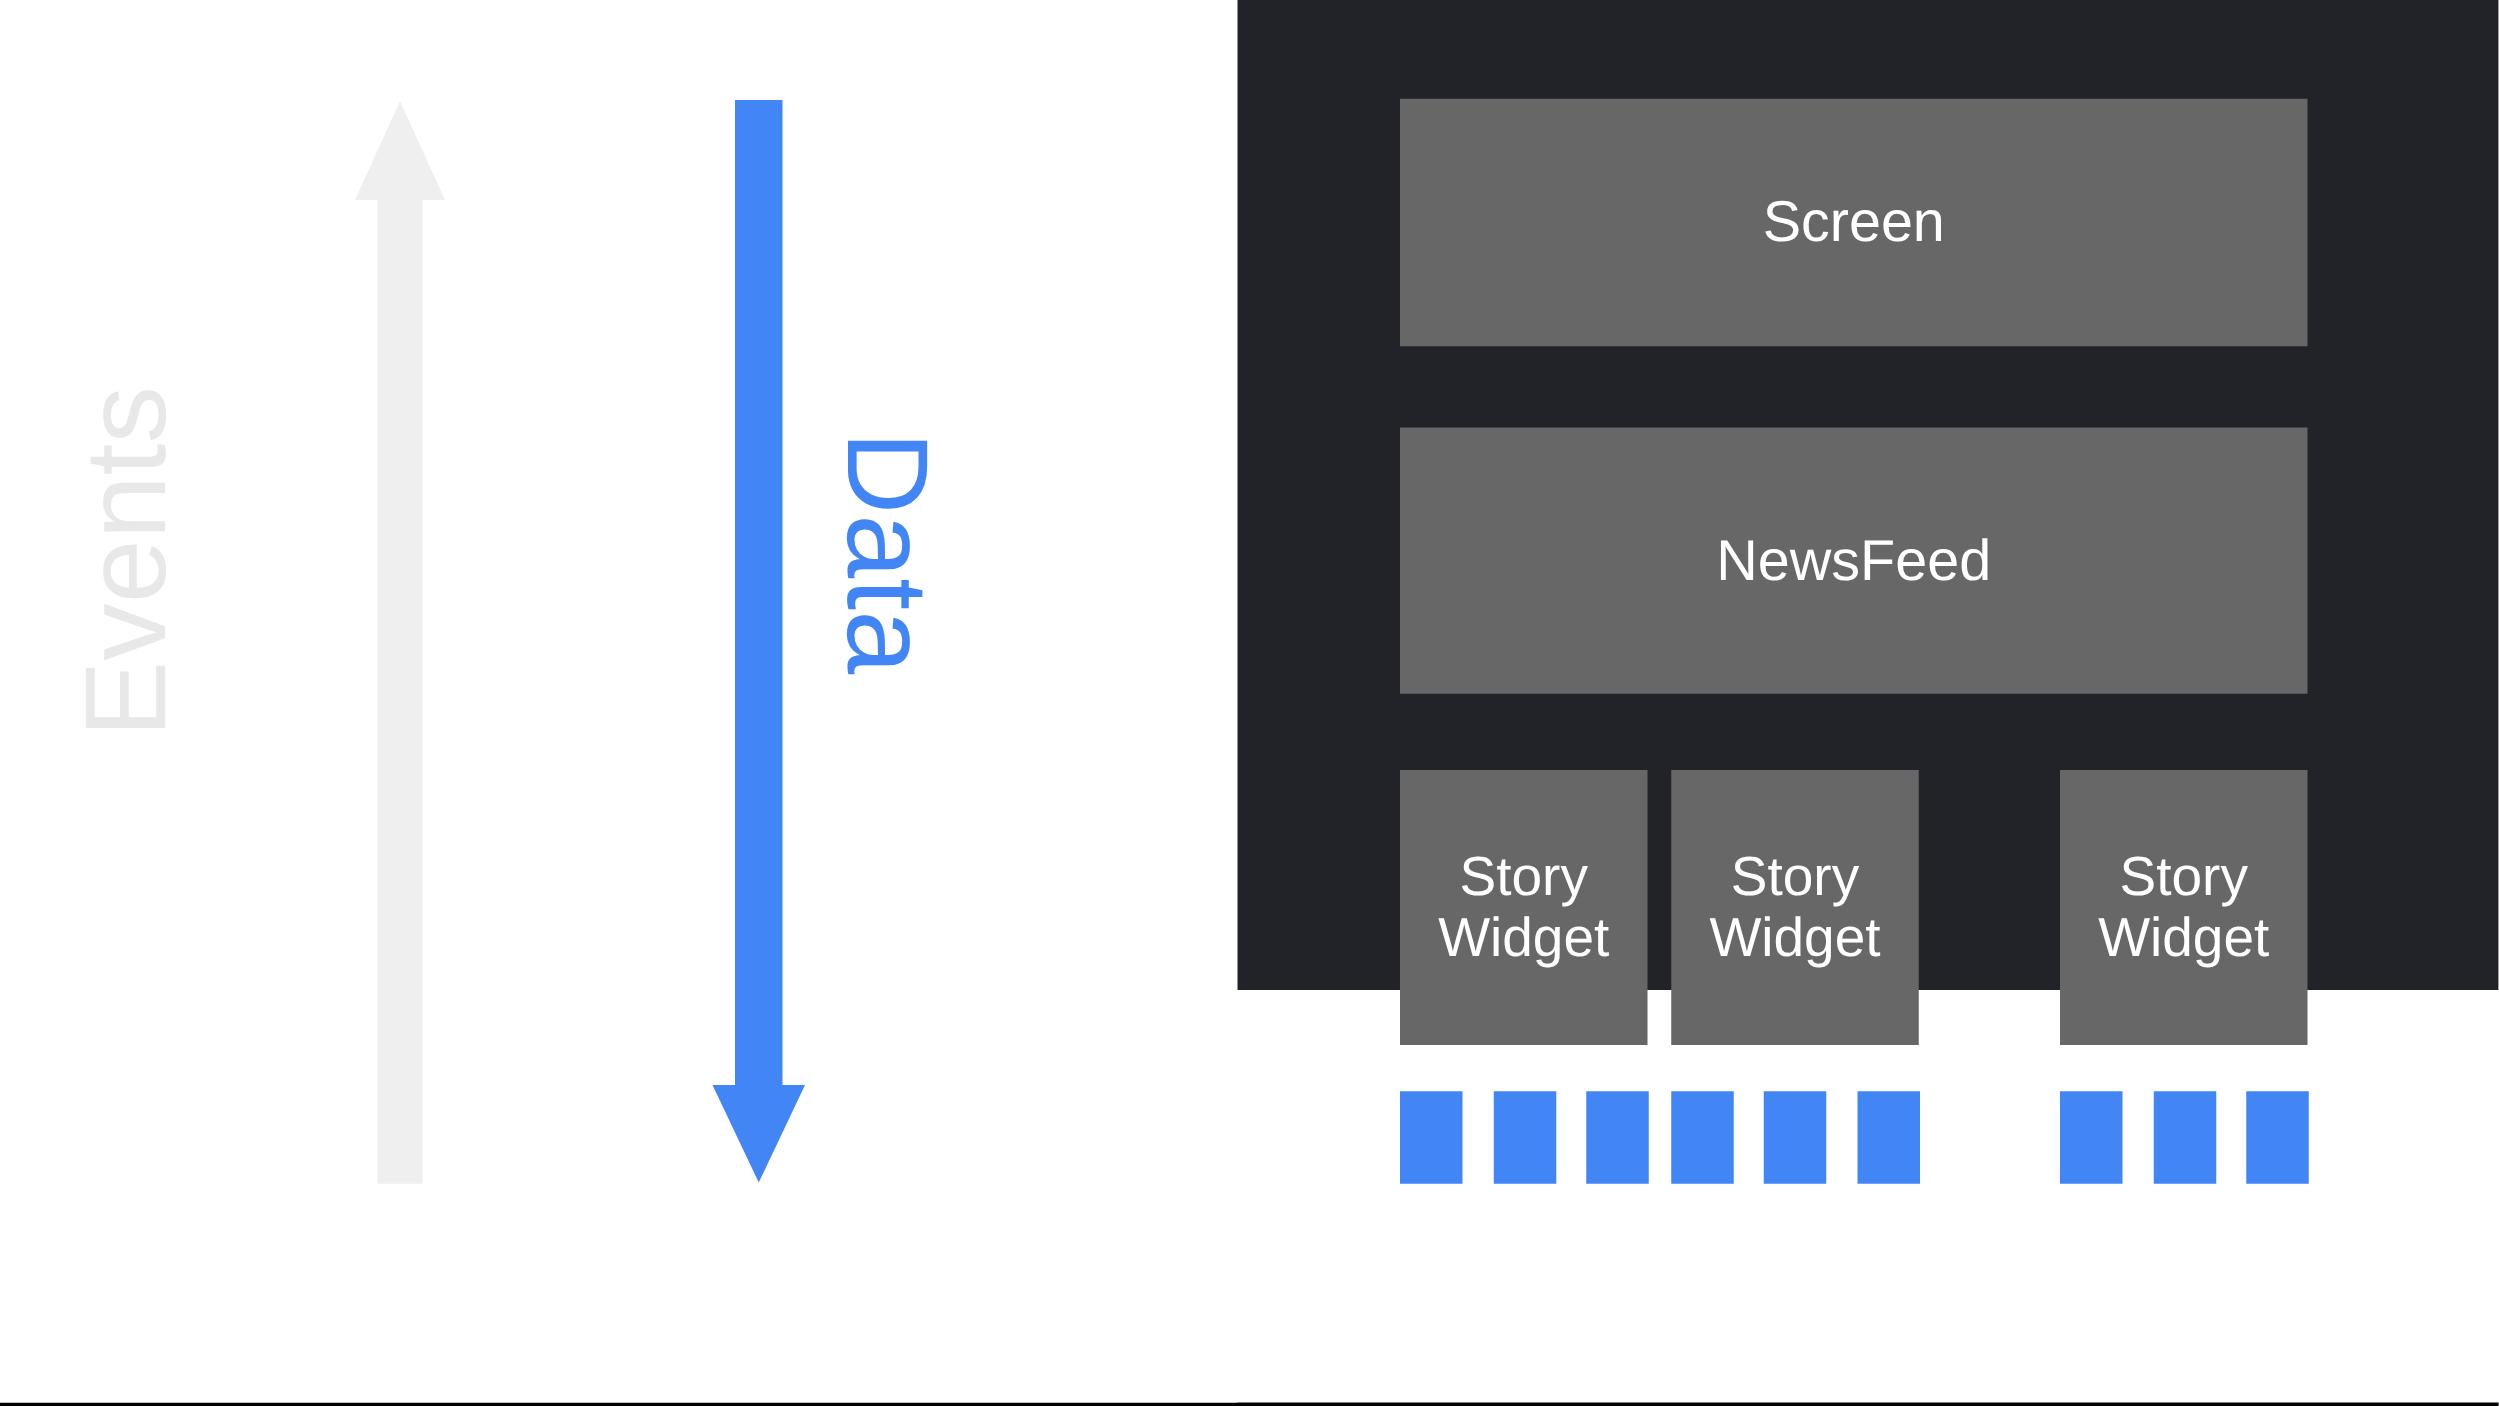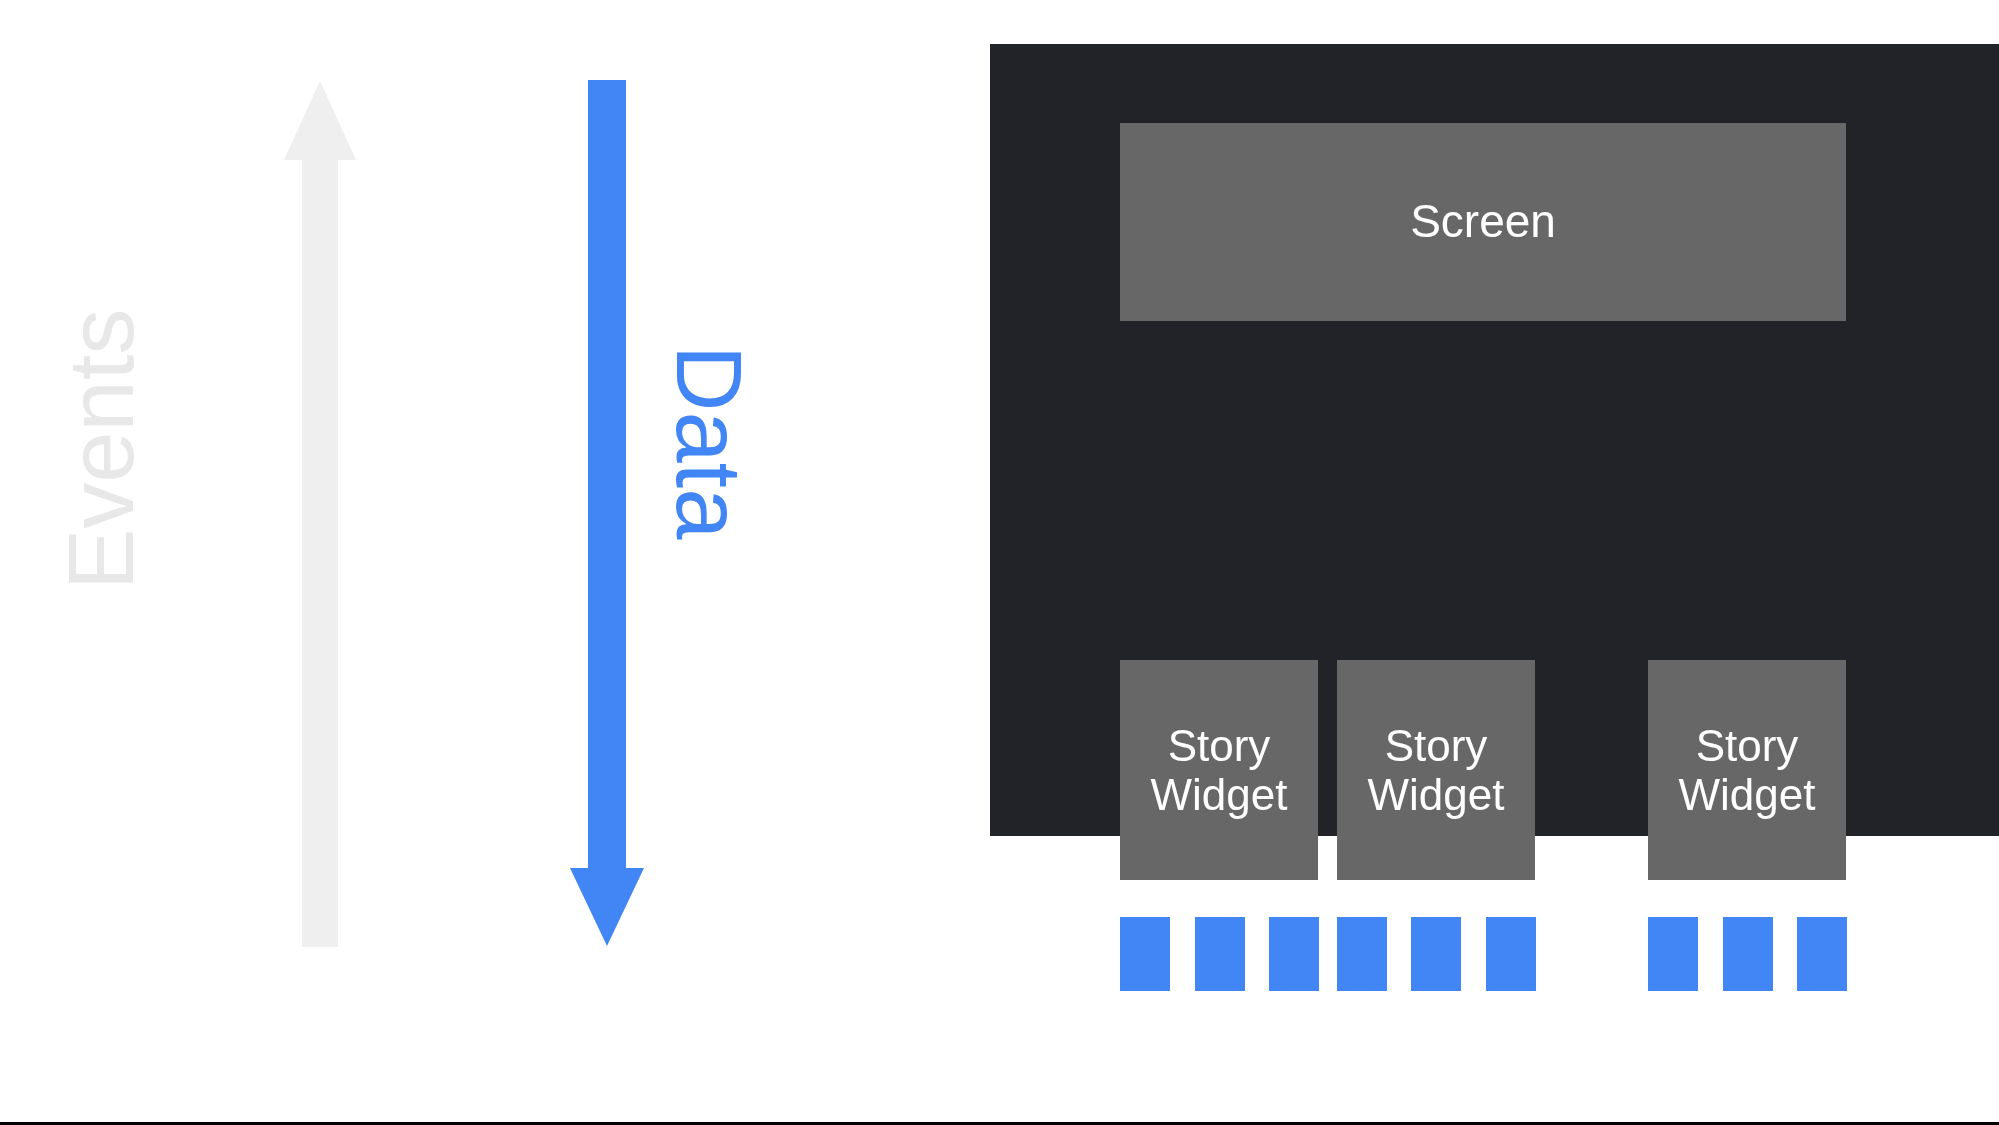--- a/index.html
+++ b/index.html
@@ -70,21 +70,20 @@
   #data-arrow   { left: 560px; top: 60px; }
 
   
   #dark-panel {
     position: absolute;
     left: 990px;
     top: 0;
     width: 1009px;
     height: 792px;
     background: #212328;
-    margin-top: 44px;
   }
 
   .node-box {
     position: absolute;
     background: #676767;
     color: #ffffff;
     display: flex;
     align-items: center;
     justify-content: center;
     text-align: center;
@@ -155,20 +154,21 @@
 
     <div id="events-label" class="flow-label">Events</div>
 
     <div id="data-label" class="flow-label">Data</div>
   </div>
 
   <div id="dark-panel">
 
     <div id="screen-box" class="node-box">Screen</div>
 
+    <div id="newsfeed-box" class="node-box">NewsFeed</div>
 
     <div id="widget-box-0" class="node-box widget-box">
       <span>
         <span>Story</span><br>
         <span>Widget</span>
       </span>
     </div>
 
     <div id="widget-box-1" class="node-box widget-box">
       <span>

